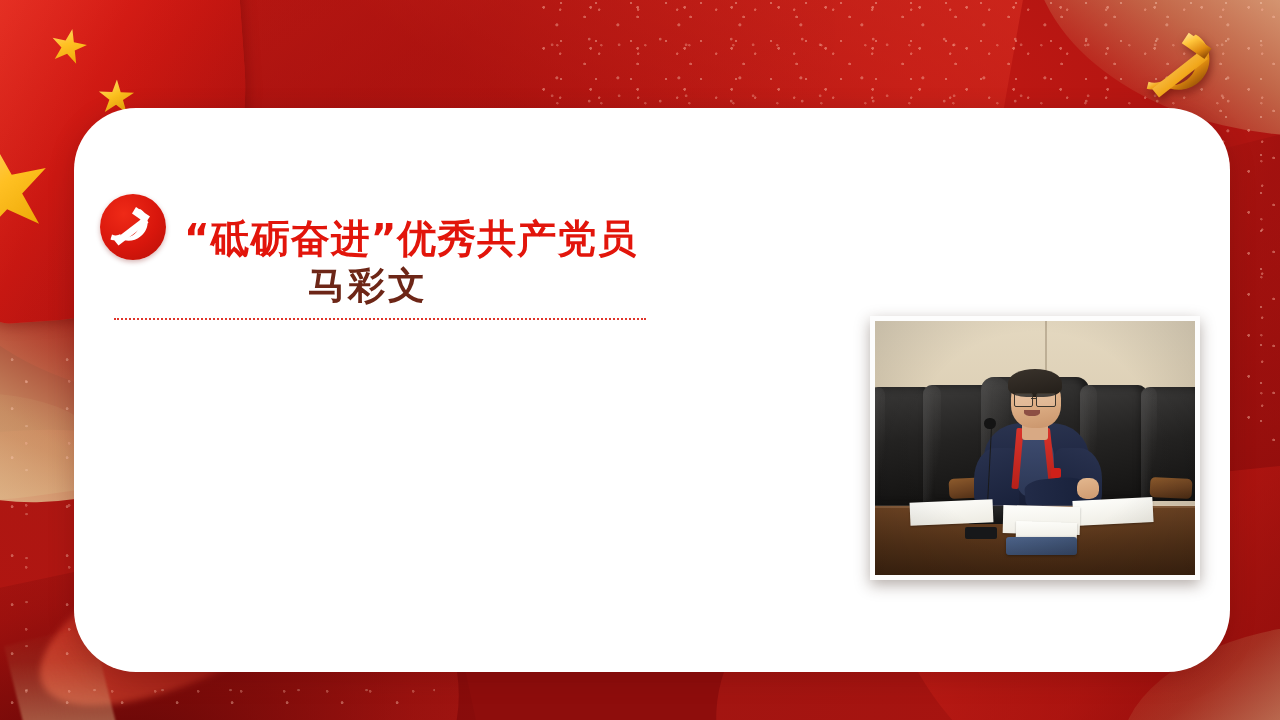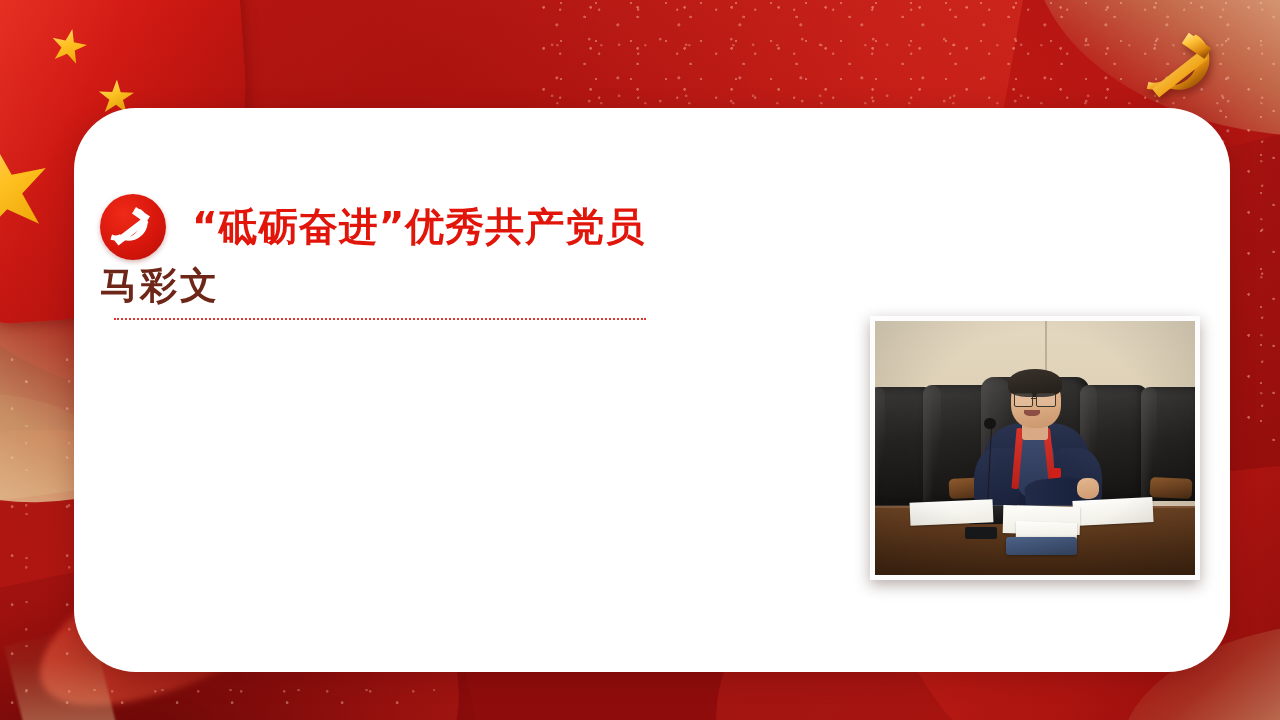--- a/index.html
+++ b/index.html
@@ -200,22 +200,22 @@
   }
 
   
   .header {
     position: absolute;
     left: 26px; top: 86px;
     width: 620px;
   }
   .header-row {
     display: flex;
-    align-items: center;
-    gap: 26px;
+    align-items: flex-end;
+    gap: 18px;
   }
   .badge {
     flex: 0 0 auto;
     width: 66px; height: 66px;
     border-radius: 50%;
     background: radial-gradient(circle at 36% 30%, #EF2A17 0%, #D8160C 55%, #B71008 100%);
     position: relative;
     box-shadow: 0 2px 5px rgba(120,10,6,.30);
   }
   .badge svg { position: absolute; left: 9px; top: 9px; }
@@ -226,20 +226,21 @@
     font-family: "DejaVu Sans", "Liberation Sans", sans-serif;
     font-size: 39px;
     font-weight: 700;
     color: #E2150B;
     letter-spacing: 1px;
     line-height: 1.08;
     white-space: nowrap;
   }
   .title-name {
     margin: 6px 0 0 0;
+    text-align: center;
     font-family: "DejaVu Serif", "Liberation Serif", serif;
     font-size: 37px;
     font-weight: 700;
     color: #6D2617;
     letter-spacing: 3px;
     line-height: 1.05;
     padding-right: 84px;
   }
 
   .divider {

